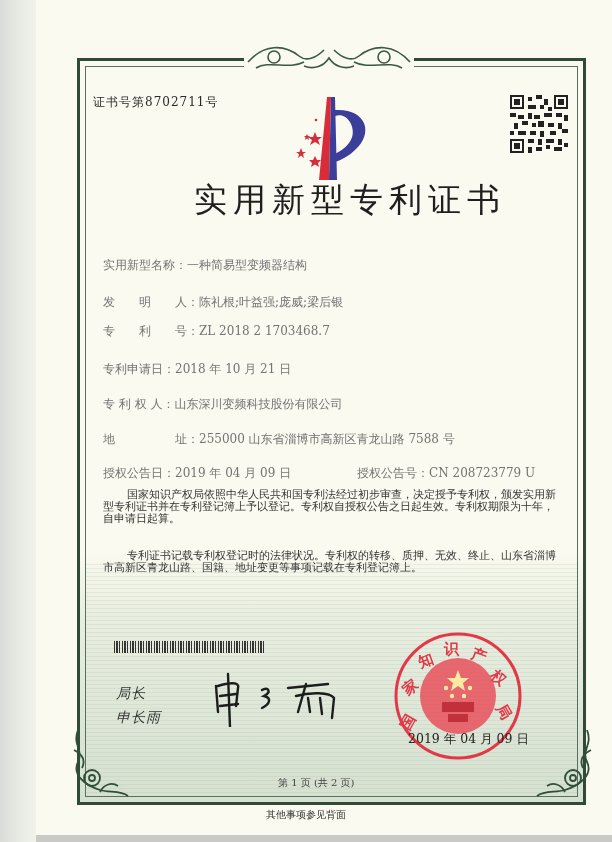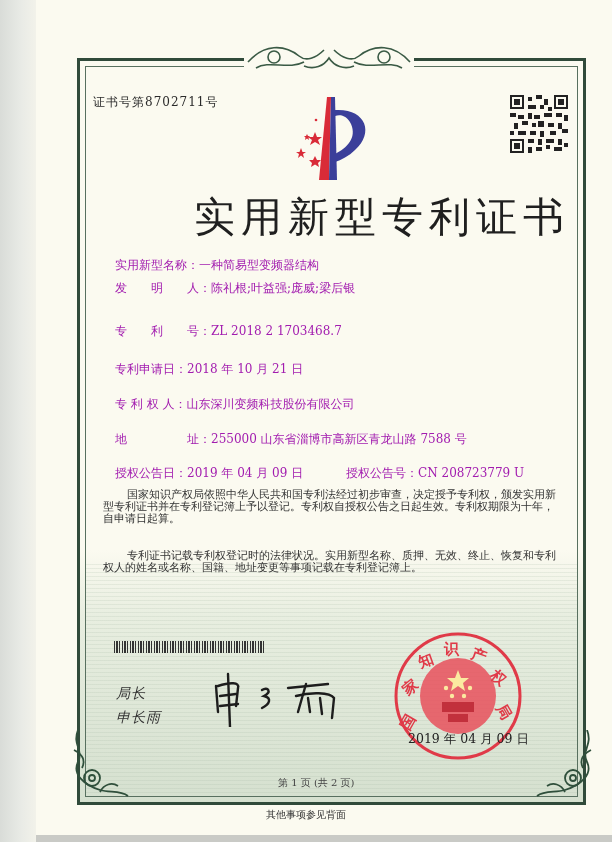--- a/index.html
+++ b/index.html
@@ -29,23 +29,23 @@
     position:absolute; left:244px; top:40px; width:170px; height:34px;
   }
   .corner { position:absolute; width:60px; height:70px; }
   .corner-bl { left:70px; top:730px; }
   .corner-br { left:535px; top:730px; }
 
   .abs { position:absolute; white-space:nowrap; }
   .cert-no { left:93px; top:94px; font-size:12px; letter-spacing:1px; }
   .logo { left:285px; top:92px; width:90px; height:90px; }
   .qr { left:510px; top:95px; width:58px; height:58px; }
-  .title { left:194px; top:190px; font-size:41px; letter-spacing:6px; font-family:"DejaVu Serif", serif; color:#1f1f1f; }
-
-  .field { font-size:12px; color:#a21caf;margin-left:12px; }
+  .title { left:194px; top:178px; font-size:33px; letter-spacing:6px; font-family:"DejaVu Serif", serif; color:#1f1f1f; }
+
+  .field { font-size:12px; color:#737373; }
   .f-label { display:inline-block; }
   .body-text { font-size:11px; line-height:12px; color:#333; width:455px; white-space:normal; text-indent:24px; }
 
   .barcode { left:114px; top:641px; width:150px; height:12px;
     background:repeating-linear-gradient(90deg,#333 0px,#333 1px,transparent 1px,transparent 2px,#333 2px,#333 4px,transparent 4px,transparent 5px,#333 5px,#333 6px,transparent 6px,transparent 8px);
   }
   .director-title, .director-name { font-family:"DejaVu Sans", sans-serif; font-size:14px; color:#333; letter-spacing:1px;font-style:italic; }
   .signature { left:210px; top:672px; width:130px; height:55px; }
   .seal { left:392px; top:630px; width:132px; height:132px; }
   .seal-date { left:408px; top:731px; font-size:12.5px; color:#222; }
@@ -158,44 +158,44 @@
       <rect x="22" y="26" width="4" height="2"></rect>
     <rect x="27" y="24" width="2" height="2"></rect>
   </g>
 </svg>
 
 <div class="abs title">实用新型专利证书</div>
 
 <div class="abs field" style="left:103px; top:257px;">
   <span class="f-label">实用新型名称：</span><span>一种简易型变频器结构</span>
 </div>
-<div class="abs field" style="left:103px; top:280px;">
+<div class="abs field" style="left:103px; top:294px;">
   <span class="f-label">发　　明　　人：</span><span>陈礼根;叶益强;庞威;梁后银</span>
 </div>
 <div class="abs field" style="left:103px; top:323px;">
   <span class="f-label">专　　利　　号：</span><span>ZL 2018 2 1703468.7</span>
 </div>
 <div class="abs field" style="left:103px; top:361px;text-align:right;">
   <span class="f-label">专利申请日：</span><span>2018 年 10 月 21 日</span>
 </div>
 <div class="abs field" style="left:103px; top:396px;">
   <span class="f-label">专 利 权 人：</span><span>山东深川变频科技股份有限公司</span>
 </div>
 <div class="abs field" style="left:103px; top:431px;">
   <span class="f-label">地　　　　　址：</span><span>255000  山东省淄博市高新区青龙山路 7588 号</span>
 </div>
 <div class="abs field" style="left:103px; top:465px;">
   <span class="f-label">授权公告日：</span><span>2019 年 04 月 09 日</span>
 </div>
-<div class="abs field" style="left:334px; top:465px;">
+<div class="abs field" style="left:357px; top:465px;">
   <span class="f-label">授权公告号：</span><span>CN 208723779 U</span>
 </div>
 
 <div class="abs body-text" style="left:103px; top:489px;">国家知识产权局依照中华人民共和国专利法经过初步审查，决定授予专利权，颁发实用新型专利证书并在专利登记簿上予以登记。专利权自授权公告之日起生效。专利权期限为十年，自申请日起算。</div>
-<div class="abs body-text" style="left:103px; top:550px;">专利证书记载专利权登记时的法律状况。实用新型名称、质押、无效、终止、恢复和专利权人的姓名或名称、国籍、地址变更等事项记载在专利登记簿上。</div>
+<div class="abs body-text" style="left:103px; top:550px;">专利证书记载专利权登记时的法律状况。专利权的转移、质押、无效、终止、山东省淄博市高新区青龙山路、国籍、地址变更等事项记载在专利登记簿上。</div>
 
 <div class="abs barcode"></div>
 
 <div class="abs director-title" style="left:116px; top:685px;">局长</div>
 <div class="abs director-name" style="left:116px; top:709px;">申长雨</div>
 
 <svg class="abs signature" viewBox="0 0 130 55">
   <g fill="none" stroke="#1d1d1d" stroke-width="2.4" stroke-linecap="round">
     <path d="M6 14 L 8 40"></path>
       <path d="M8 14 C 20 10, 30 10, 28 16 L 26 34"></path>

